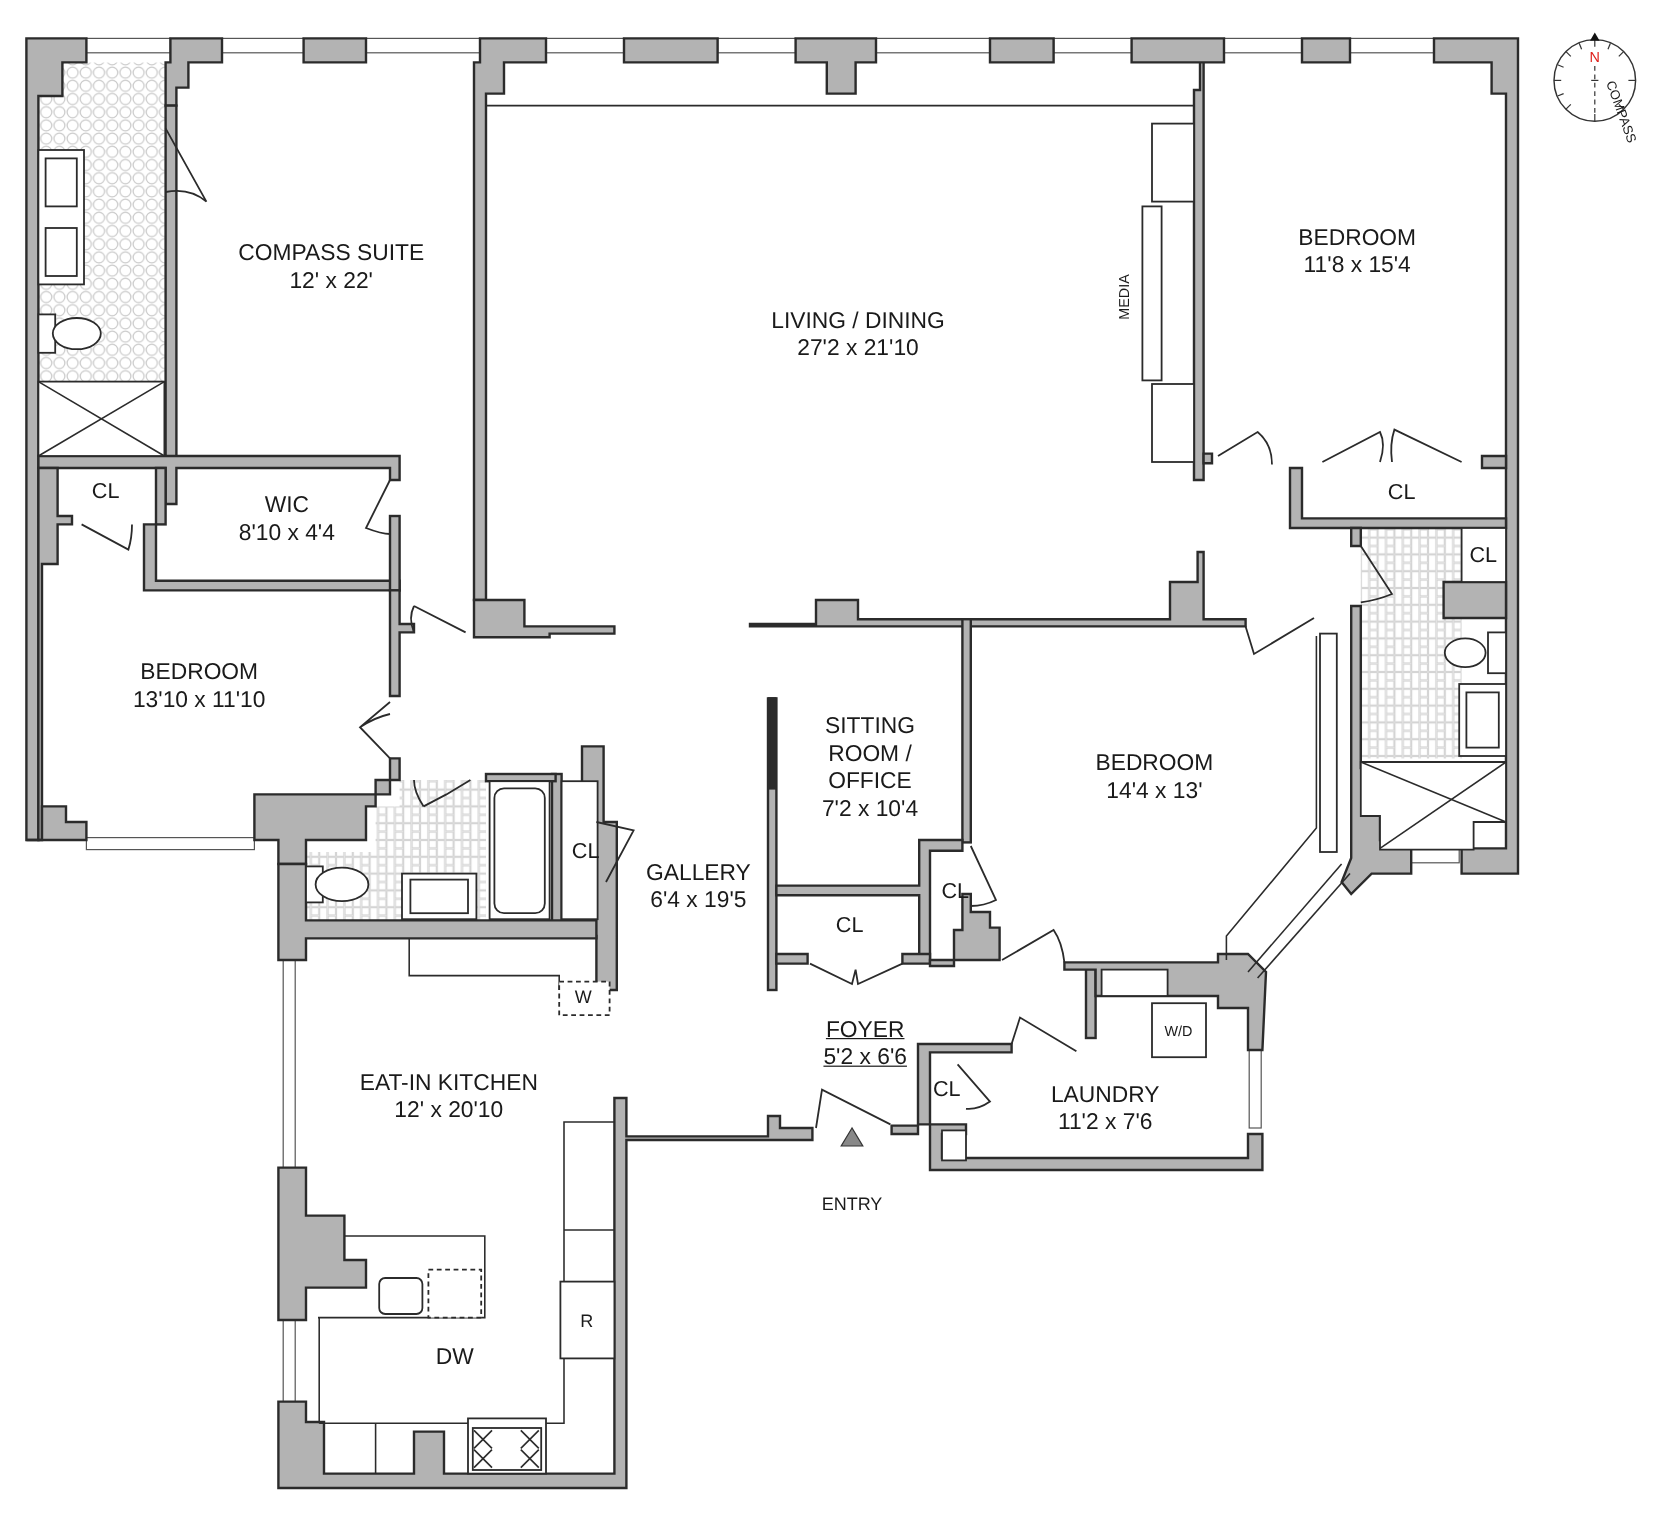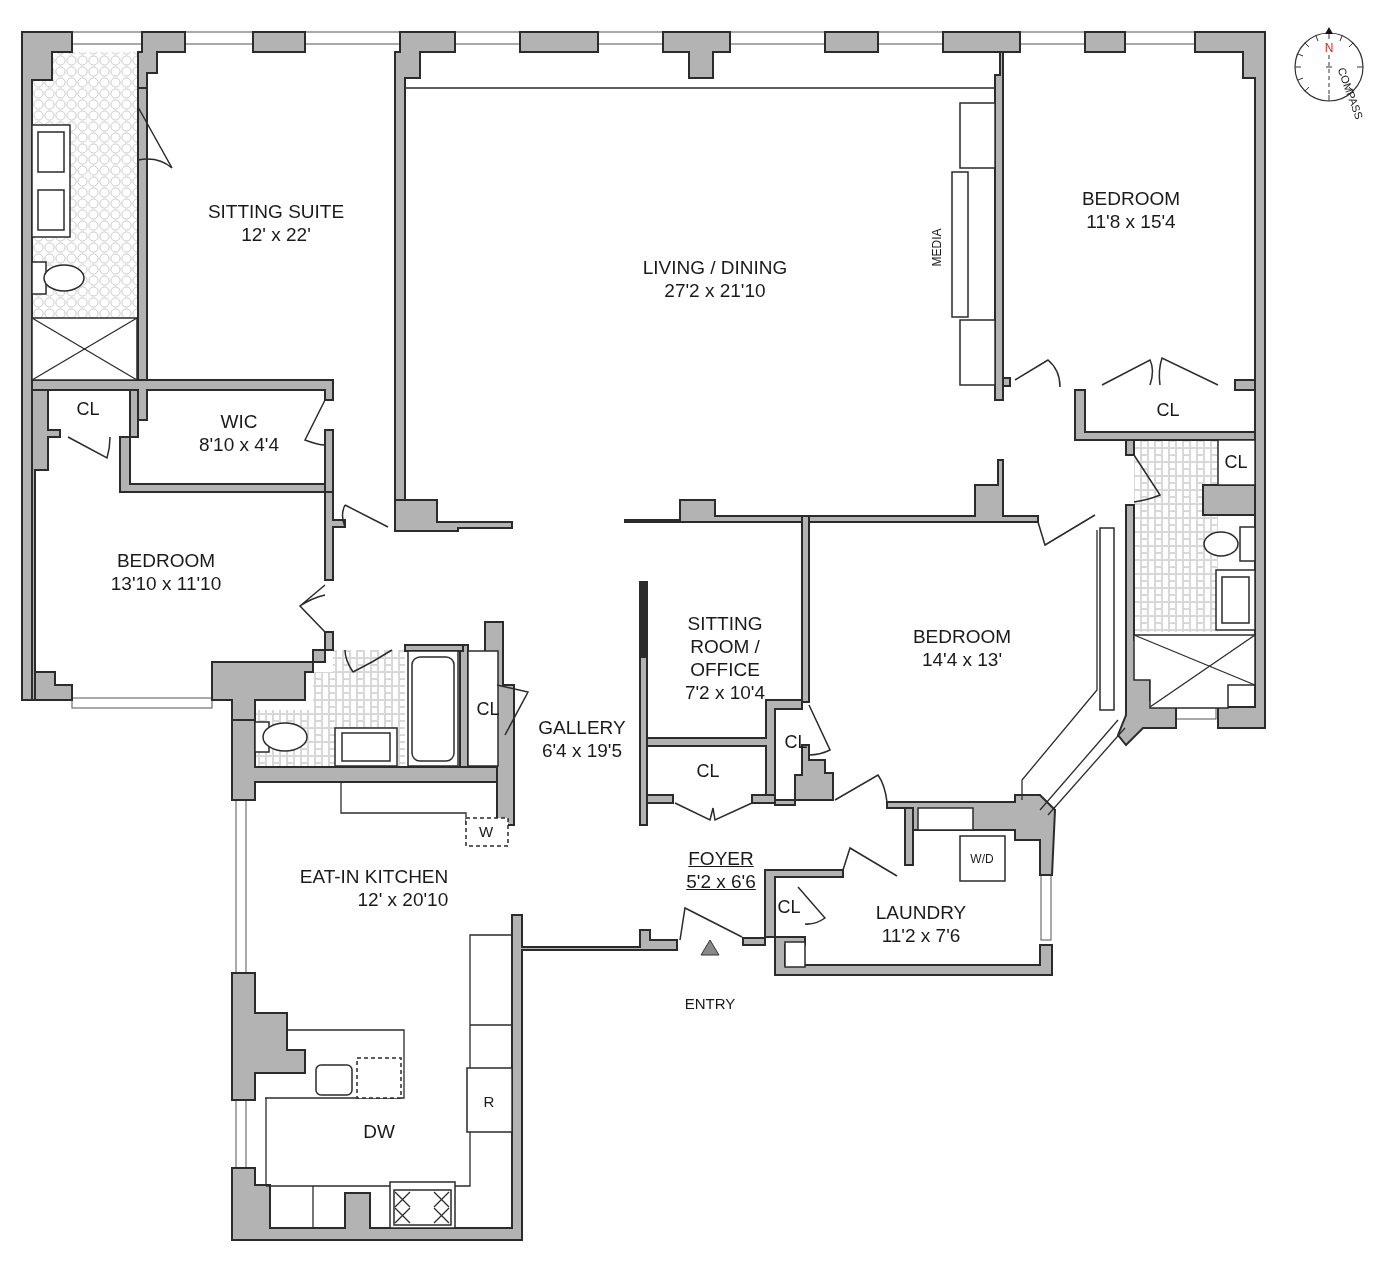--- a/index.html
+++ b/index.html
@@ -235,40 +235,40 @@
       <line x1="-3" y1="0" x2="3" y2="0"></line>
     </g>
     <polygon points="0,-40 -4,-33 4,-33" fill="#111"></polygon>
   </g>
 </svg>
 
 <div class="label" style="left:1329px; top:41px; font-size:12px; line-height:14px; color:#e0201b;">N</div>
 <div class="label tiny" style="left:1350px; top:82px; transform: translateX(-50%) rotate(70deg); font-size:11px;">COMPASS</div>
 
 <div class="label" style="left:276px; top:200px;">
-  <span>SITTING SUITE</span>
+  <span>COMPASS SUITE</span>
   <span class="dim">12' x 22'</span>
 </div>
 <div class="label" style="left:239px; top:410px;">
   <span>WIC</span>
   <span class="dim">8'10 x 4'4</span>
 </div>
 <div class="label" style="left:166px; top:549px;">
   <span>BEDROOM</span>
   <span class="dim">13'10 x 11'10</span>
 </div>
 <div class="label" style="left:715px; top:256px;">
   <span>LIVING / DINING</span>
   <span class="dim">27'2 x 21'10</span>
 </div>
 <div class="label" style="left:1131px; top:187px;">
   <span>BEDROOM</span>
   <span class="dim">11'8 x 15'4</span>
 </div>
-<div class="label" style="left:725px; top:612px;">
+<div class="label" style="left:725px; top:594px;">
   <span class="dim">SITTING</span>
   <span class="dim">ROOM /</span>
   <span class="dim">OFFICE</span>
   <span class="dim">7'2 x 10'4</span>
 </div>
 <div class="label" style="left:962px; top:625px;">
   <span>BEDROOM</span>
   <span class="dim">14'4 x 13'</span>
 </div>
 <div class="label" style="left:582px; top:716px;">
@@ -276,21 +276,21 @@
   <span class="dim">6'4 x 19'5</span>
 </div>
 <div class="label" style="left:721px; top:847px;text-decoration:underline;">
   <span>FOYER</span>
   <span class="dim">5'2 x 6'6</span>
 </div>
 <div class="label" style="left:921px; top:901px;text-align:center;">
   <span>LAUNDRY</span>
   <span class="dim">11'2 x 7'6</span>
 </div>
-<div class="label" style="left:374px; top:865px;text-align:right;">
+<div class="label" style="left:374px; top:891px;">
   <span>EAT-IN KITCHEN</span>
   <span class="dim">12' x 20'10</span>
 </div>
 
 <div class="label small" style="left:88px; top:398px;">CL</div>
 <div class="label small" style="left:1168px; top:399px;">CL</div>
 <div class="label small" style="left:1236px; top:451px;">CL</div>
 <div class="label small" style="left:488px; top:698px;">CL</div>
 <div class="label small" style="left:796px; top:731px;">CL</div>
 <div class="label small" style="left:708px; top:760px;">CL</div>

